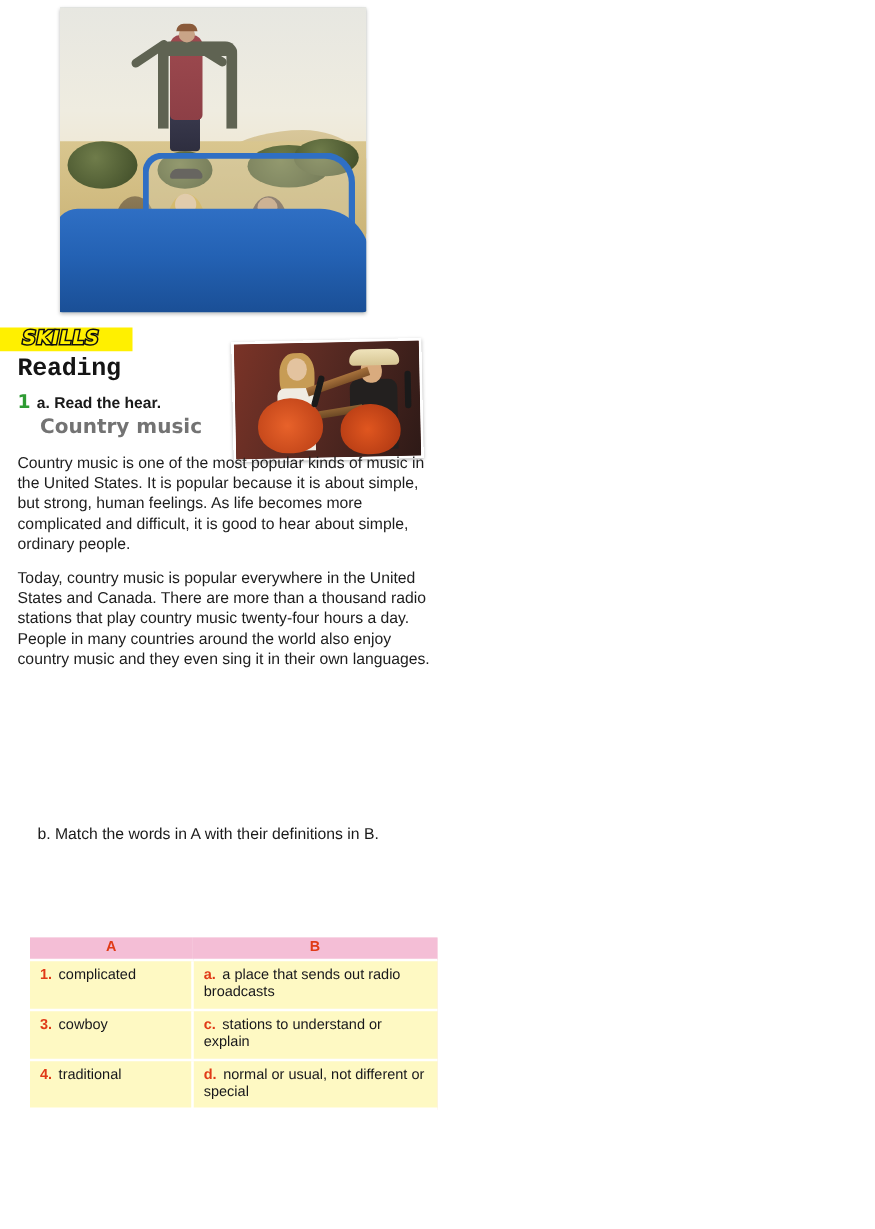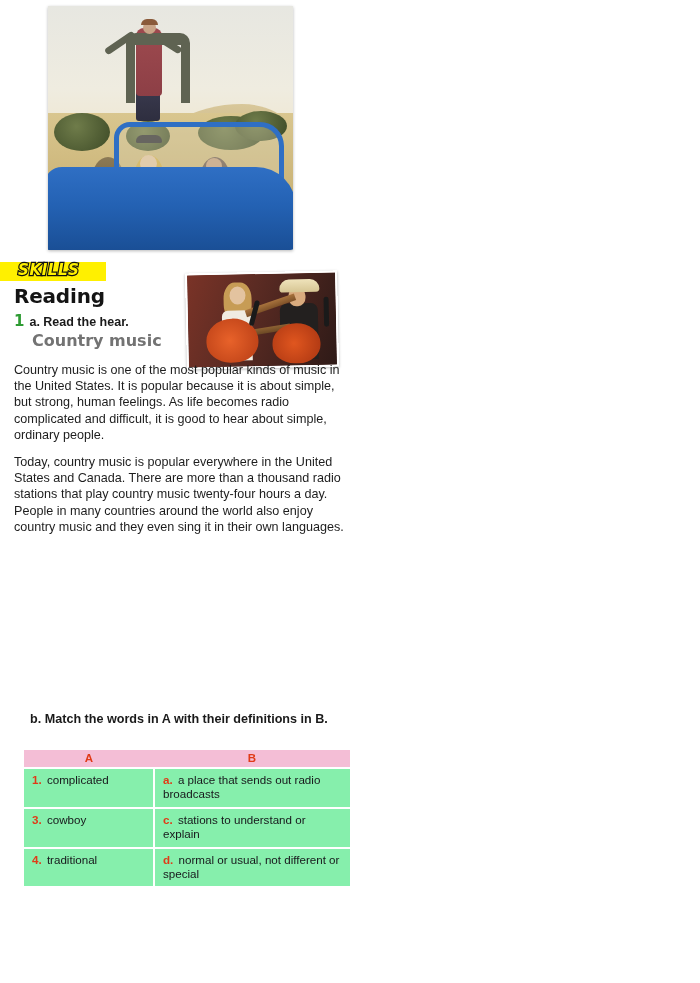--- a/index.html
+++ b/index.html
@@ -156,21 +156,21 @@
     color: #141414;
     letter-spacing: -0.2px;
   }
   .num-green {
     color: #2e9b33;
     font-family: "DejaVu Sans", sans-serif;
     font-weight: 700;
     font-size: 15px;
   }
 
-  .reading-head { position:absolute; left:14px; top:284px; }
+  .reading-head { position:absolute; left:14px; top:284px;font-family:Liberation Mono, monospace; }
   .task1 {
     position:absolute; left:14px; top:312px;
     width: 200px;
     font-weight: 700; font-size: 12.5px;
   }
   .task1 .num-green { margin-right: 5px; }
 
   .ct-title {
     position: absolute;
     left: 32px; top: 331px;
@@ -240,23 +240,23 @@
     line-height: 16.2px;
     color: #1d1d1d;
   }
   .read-body p { margin: 0 0 11px 0; }
   .read-body p.wrap-first {
     width: 172px;
   }
 
   .task1b {
     position: absolute;
-    left: 30px; top: 711px;
+    left: 30px; top: 659px;
     width: 320px;
-    font-weight: 700;
+    font-weight: 400;
     font-size: 12.6px;
     line-height: 16px;
   }
 
   
   .pink-table {
     position: absolute;
     left: 24px; top: 750px;
     width: 326px;
     border-collapse: collapse;
@@ -266,21 +266,21 @@
   .pink-table th {
     background: #f4bed6;
     color: #e03a17;
     font-size: 11.5px;
     font-weight: 700;
     padding: 2px 0 3px 0;
     text-align: center;
     border-bottom: 2px solid #ffffff;
   }
   .pink-table td {
-    background: #86efac;
+    background: #fef9c3;
     padding: 4px 5px 5px 8px;
     vertical-align: top;
     border-bottom: 2px solid #ffffff;
     line-height: 14.4px;
     color: #17171b;
   }
   .pink-table td.col-a { width: 116px; border-right: 2px solid #ffffff; }
   .pink-table .lbl { color: #e03a17; font-weight: 700; margin-right: 2px; }
 </style>
 </head>
@@ -341,21 +341,21 @@
       <div class="m-fig m-mic2"></div>
     </div>
 
     <div class="ct-title">Country music</div>
 
     <div class="read-body">
       <p class="wrap-first">&nbsp;</p>
     </div>
     <div class="read-body" style="top:362px;">
       <p style="width:172px; margin-bottom:0; height:32px; overflow:hidden;"></p>
-      <p style="margin-top:-32px; text-indent:0;">Country music is one of the most popular kinds of music in the United States. It is popular because it is about simple, but strong, human feelings. As life becomes radio complicated and difficult, it is good to hear about simple, ordinary people.</p>
+      <p style="margin-top:-32px; text-indent:0;">Country music is one of the most popular kinds of music in the United States. It is popular because it is about simple, but strong, human feelings. As life becomes more complicated and difficult, it is good to hear about simple, ordinary people.</p>
       <p>Today, country music is popular everywhere in the United States and Canada. There are more than a thousand radio stations that play country music twenty-four hours a day. People in many countries around the world also enjoy country music and they even sing it in their own languages.</p>
     </div>
 
     <div class="task1b">b. Match the words in A with their definitions in B.</div>
 
     <table class="pink-table">
       <thead>
         <tr>
           <th>A</th>
           <th>B</th>

